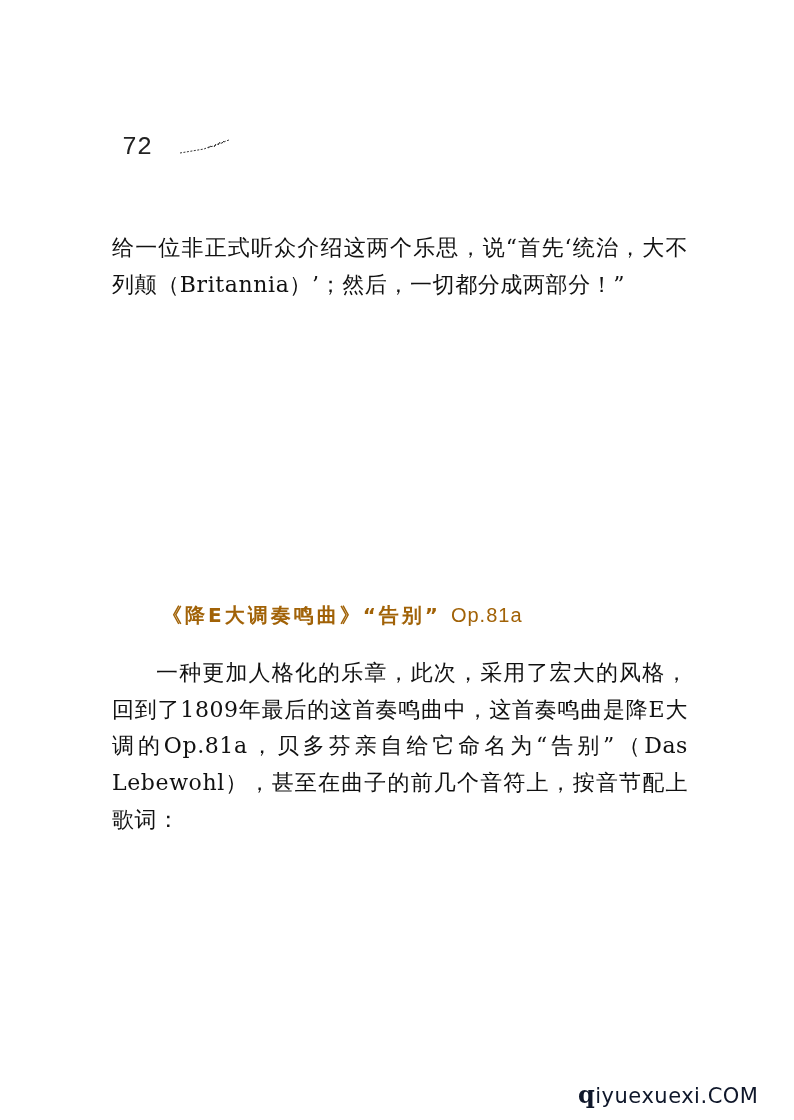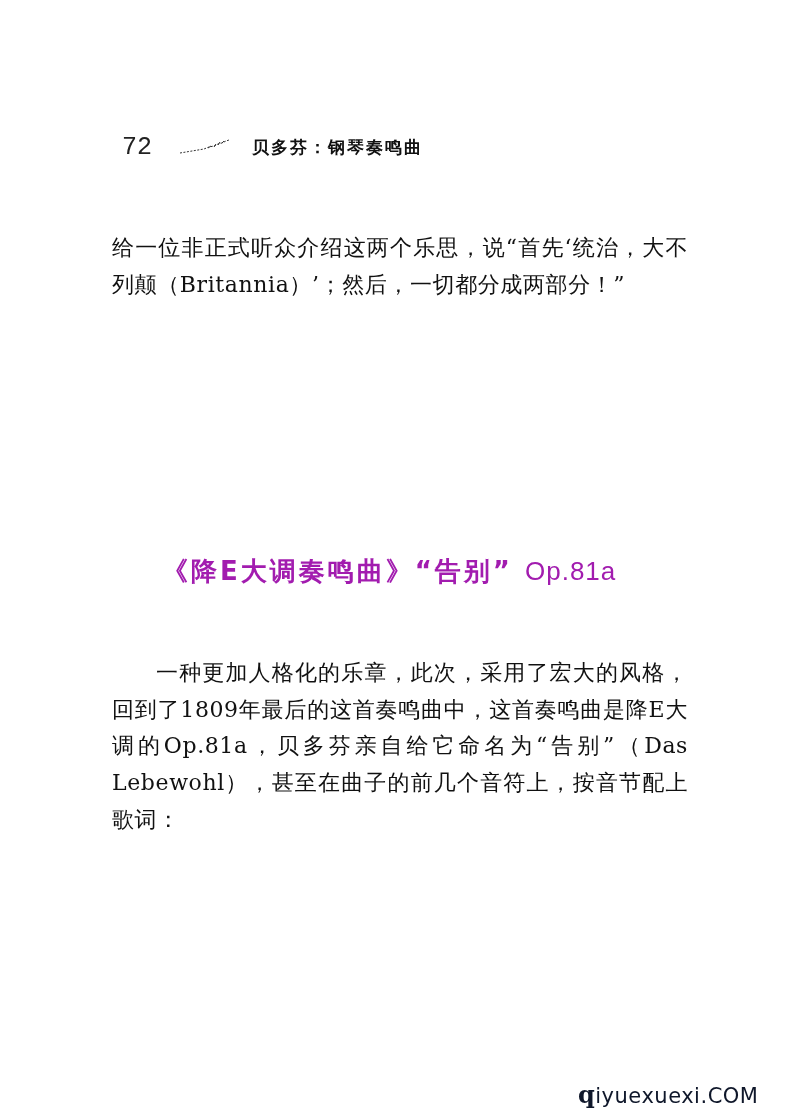--- a/index.html
+++ b/index.html
@@ -54,27 +54,27 @@
       margin: 12px;
       text-align: justify;
     }
     .indent {
       text-indent: 2em;
     }
     #block1 { top: 218px; }
     #block2 { top: 643px; }
     .section-heading {
       position: absolute;
-      top: 554px;
+      top: 602px;
       left: 162px;
       font-family: "DejaVu Sans", sans-serif;
-      font-size: 26px;
+      font-size: 20px;
       font-weight: bold;
       letter-spacing: 3px;
-      color: #a21caf;
+      color: #a16207;
     }
     .section-heading .op {
       font-family: "Liberation Sans", sans-serif;
       font-weight: normal;
       letter-spacing: 1px;
     }
     .watermark {
       position: absolute;
       left: 578px;
       top: 1080px;
@@ -91,21 +91,20 @@
   </style>
 </head>
 <body>
 
 <div class="page-header">
   <span class="page-number">72</span>
   <svg class="header-ornament" viewBox="0 0 52 18">
     <path d="M2 15 L8 14 L14 13 L20 12 L26 11 L31 9 L36 8 L40 6 L44 5 L48 3 L51 2" stroke="#333" stroke-width="1" fill="none" stroke-dasharray="2 1.5"></path>
     <path d="M30 10 L33 8 M36 9 L38 6 M40 7 L42 4 M44 5 L46 3" stroke="#333" stroke-width="1" fill="none"></path>
   </svg>
-  <span class="running-title">贝多芬：钢琴奏鸣曲</span>
 </div>
 
 <div class="body-text" id="block1">
   <p>给一位非正式听众介绍这两个乐思，说“首先‘统治，大不列颠（Britannia）’；然后，一切都分成两部分！”</p>
 </div>
 
 <div class="section-heading">
   <span>《降E大调奏鸣曲》“告别”</span>
   <span class="op">Op.81a</span>
 </div>

